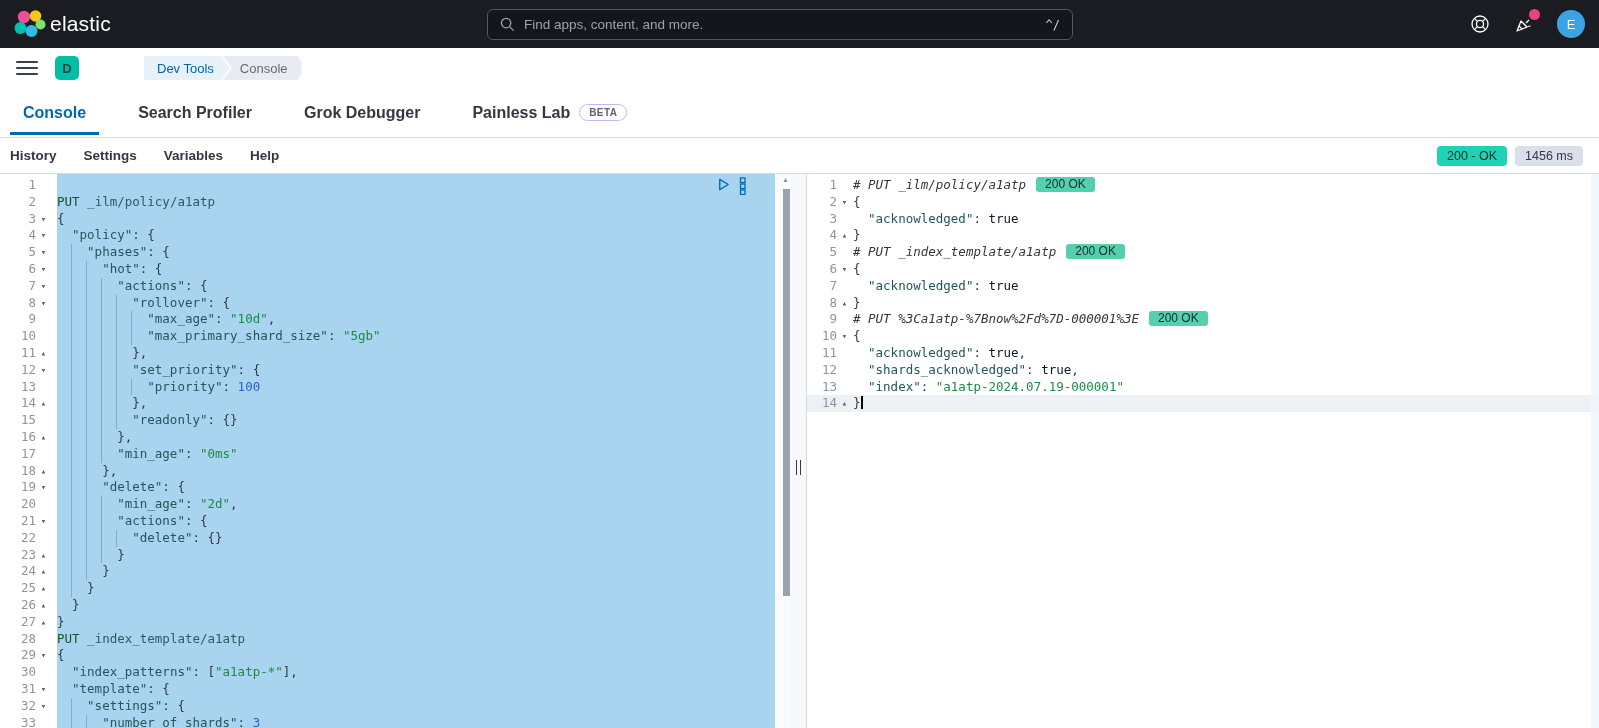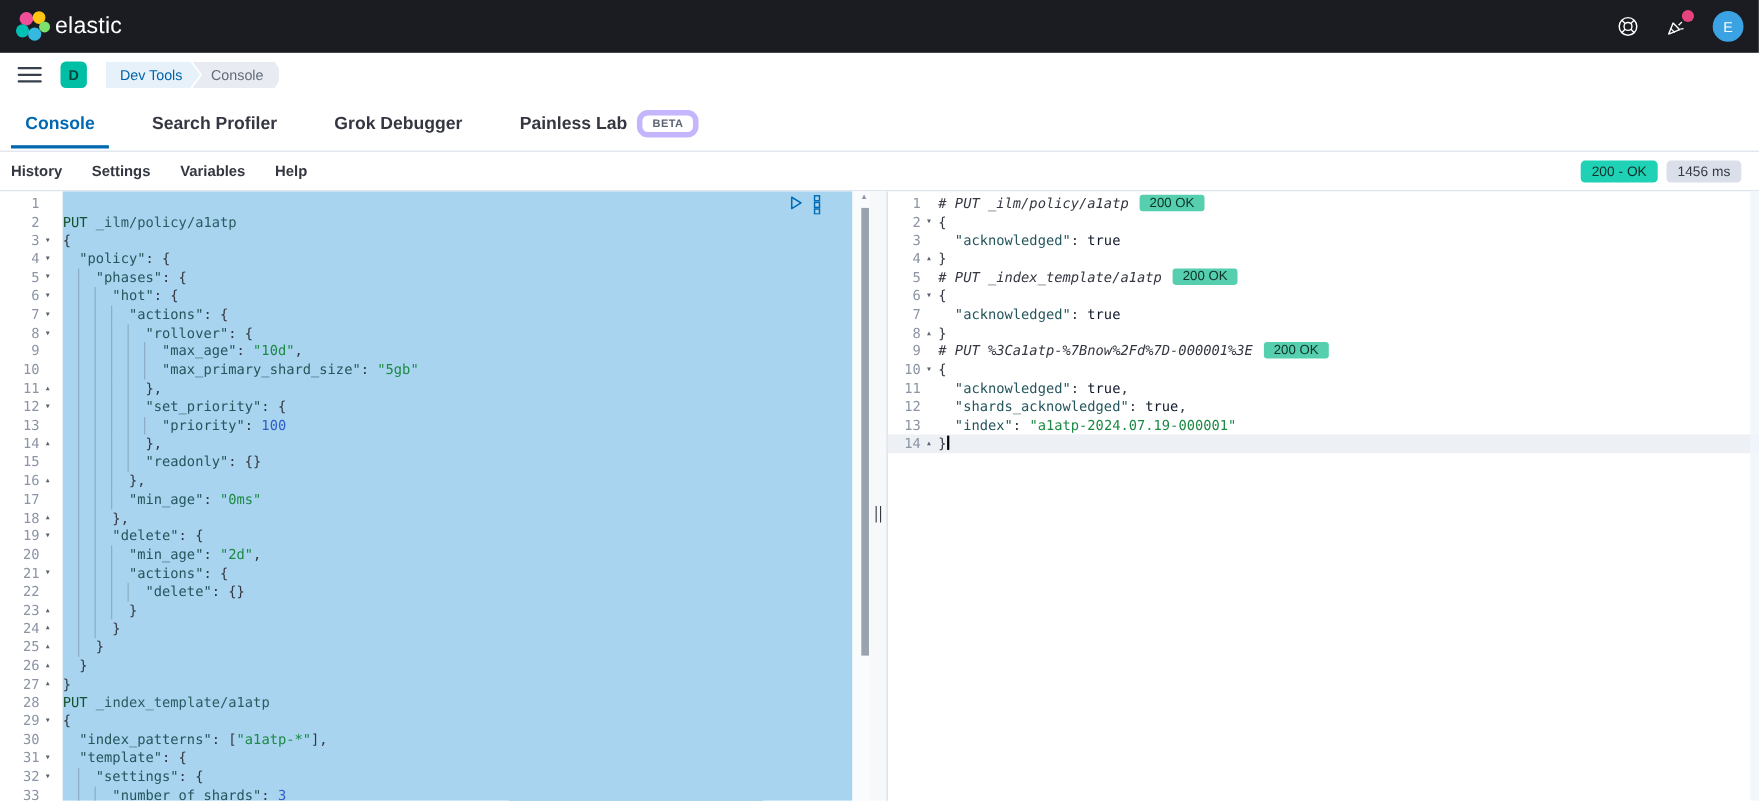--- a/index.html
+++ b/index.html
@@ -23,31 +23,31 @@
 
   
   .crumb-row { height:40px; display:flex; align-items:center; background:#fff; padding-left:16px; gap:17px; }
   .burger { width:22px; display:flex; flex-direction:column; gap:4px; cursor:pointer; }
   .burger i { display:block; height:2px; background:#37404c; border-radius:1px; }
   .space-badge { width:24px; height:24px; border-radius:5px; background:#00bfa5; color:rgba(0,40,35,.8);
     font-weight:700; font-size:13px; display:flex; align-items:center; justify-content:center; }
   .crumbs { display:flex; align-items:center; }
   .crumb { height:24px; display:flex; align-items:center; font-size:13px; }
   .crumb.first { background:#e6f1fa; color:#0063a8; padding:0 16px 0 13px;
-    clip-path:polygon(0 0, calc(100% - 9px) 0, 100% 50%, calc(100% - 9px) 100%, 0 100%); }
+    clip-path:polygon(0 0, calc(100% - 9px) 0, 100% 50%, calc(100% - 9px) 100%, 0 100%);margin-left:48px; }
   .crumb.last { background:#e8ecf2; color:#646b78; padding:0 14px 0 17px; margin-left:-7px;
     clip-path:polygon(0 0, calc(100% - 4px) 0, 100% 25%, 100% 75%, calc(100% - 4px) 100%, 0 100%, 9px 50%); }
 
   
   .tabs { height:50px; display:flex; align-items:stretch; padding-left:10px; border-bottom:1px solid #d3dae6; background:#fff; }
   .tab { display:flex; align-items:center; font-size:16px; font-weight:700; color:#343741;
     padding:0 13px; margin-right:26px; cursor:pointer; position:relative; }
   .tab.active { color:#0068b0; }
   .tab.active::after { content:""; position:absolute; left:0; right:0; bottom:2px; height:3px; background:#0068b0; }
-  .beta-badge { margin-left:9px; border:5px solid #c4b5fd; border-radius:10px; padding:2px 9px;
+  .beta-badge { margin-left:9px; border:1px solid #c4b5fd; border-radius:10px; padding:2px 9px;
     font-size:10px; font-weight:700; letter-spacing:.4px; color:#5a6472; background:#fff; }
 
   
   .menu-row { height:36px; display:flex; align-items:center; padding:0 16px 0 10px; border-bottom:1px solid #d3dae6; background:#fff; }
   .menu-link { font-size:13.5px; font-weight:600; color:#343741; margin-right:27px; cursor:pointer; }
   .menu-spacer { flex:1; }
   .badge { border-radius:4px; font-size:12.5px; padding:3px 10px; font-weight:500; }
   .badge.ok { background:#1fd2b5; color:#132c28; margin-right:8px; }
   .badge.ms { background:#dadfe9; color:#343741; }
 
@@ -99,20 +99,28 @@
     <svg width="32" height="30" viewBox="0 0 32 30">
       <circle cx="10" cy="8" r="6.2" fill="#f04e98"></circle>
       <circle cx="21.5" cy="7" r="5.8" fill="#fec514"></circle>
       <circle cx="6.5" cy="19" r="6" fill="#00bfb3"></circle>
       <circle cx="17.5" cy="22" r="6" fill="#36b9e0"></circle>
       <circle cx="26.5" cy="15.5" r="5" fill="#7de26d"></circle>
     </svg>
     <span class="logo-text">elastic</span>
   </div>
 
+  <div class="searchbox">
+    <svg width="15" height="15" viewBox="0 0 16 16">
+      <circle cx="6.5" cy="6.5" r="5" fill="none" stroke="#9aa3b0" stroke-width="1.4"></circle>
+      <line x1="10.5" y1="10.5" x2="14.5" y2="14.5" stroke="#9aa3b0" stroke-width="1.4"></line>
+    </svg>
+    <span class="ph">Find apps, content, and more.</span>
+    <span class="kbd">^/</span>
+  </div>
 
   <div class="hdr-right">
     <span class="icon-btn">
       <svg width="20" height="20" viewBox="0 0 20 20">
         <circle cx="10" cy="10" r="8" fill="none" stroke="#fff" stroke-width="1.3"></circle>
         <circle cx="10" cy="10" r="3.6" fill="none" stroke="#fff" stroke-width="1.3"></circle>
         <line x1="4.4" y1="4.4" x2="7.4" y2="7.4" stroke="#fff" stroke-width="1.3"></line>
         <line x1="12.6" y1="12.6" x2="15.6" y2="15.6" stroke="#fff" stroke-width="1.3"></line>
         <line x1="15.6" y1="4.4" x2="12.6" y2="7.4" stroke="#fff" stroke-width="1.3"></line>
         <line x1="7.4" y1="12.6" x2="4.4" y2="15.6" stroke="#fff" stroke-width="1.3"></line>

